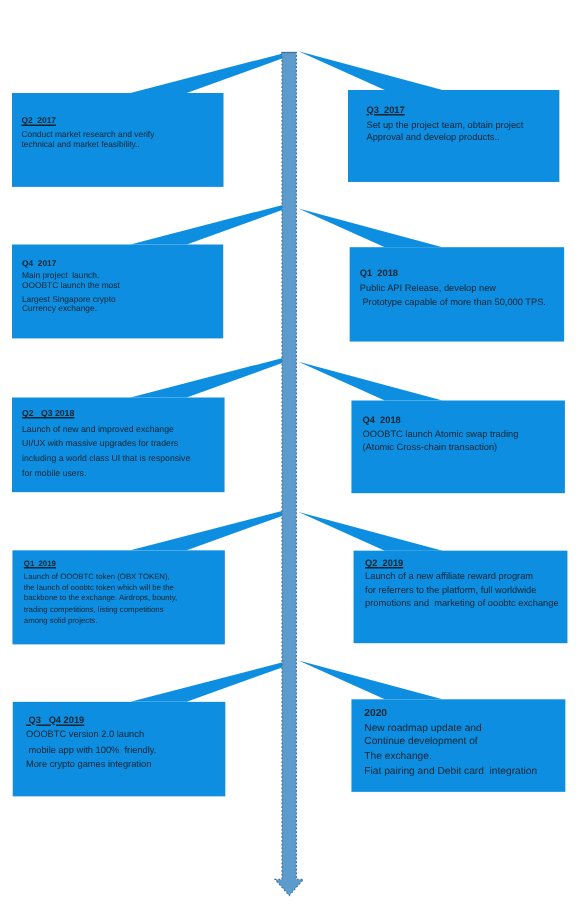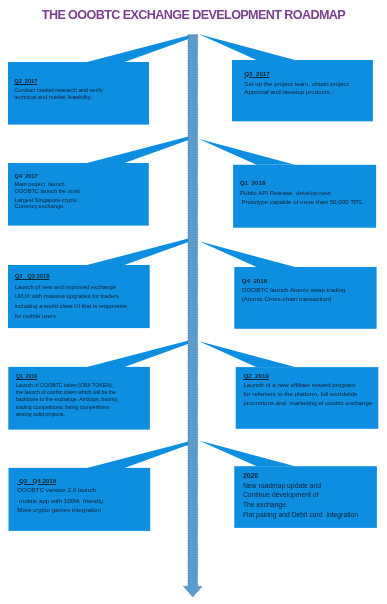--- a/index.html
+++ b/index.html
@@ -26,21 +26,20 @@
     white-space: pre;
   }
   .hd, .ln { position: absolute; white-space: pre; line-height: 1; }
   .hd.nou { text-decoration: none; }
   .hd { font-weight: bold; text-decoration: underline; text-underline-offset: 1px; text-decoration-thickness: 0.6px; }
 </style>
 </head>
 <body>
 
 <div id="root">
-  <div id="title">THE OOOBTC EXCHANGE DEVELOPMENT ROADMAP</div>
   <svg class="layer" viewBox="0 0 387 604" shape-rendering="geometricPrecision">
     <g fill="#0e8ee0">
     <g>
       <rect x="8" y="62" width="141" height="62.6"></rect>
       <polygon points="87,62 188.5,35.6 188.5,38.9 124.5,62"></polygon>
     </g>
     <g>
       <rect x="232" y="60" width="140.9" height="61.3"></rect>
       <polygon points="295,60 199.0,34.2 256.5,60"></polygon>
     </g>

